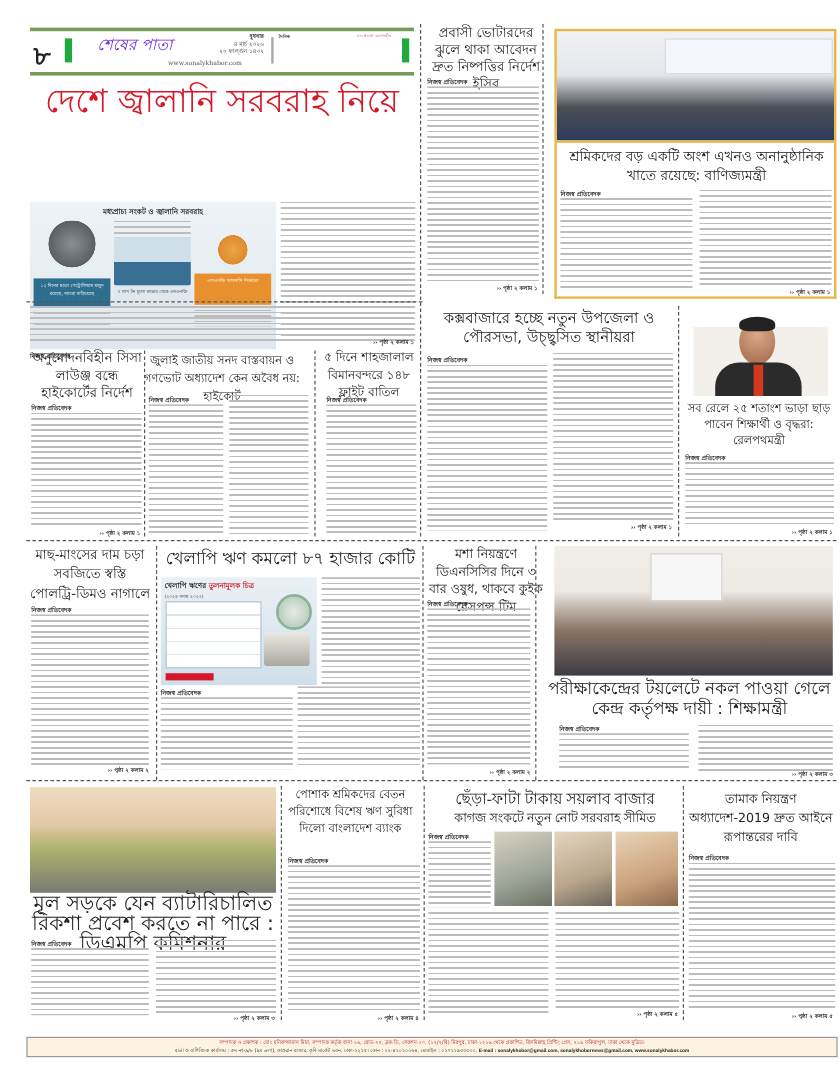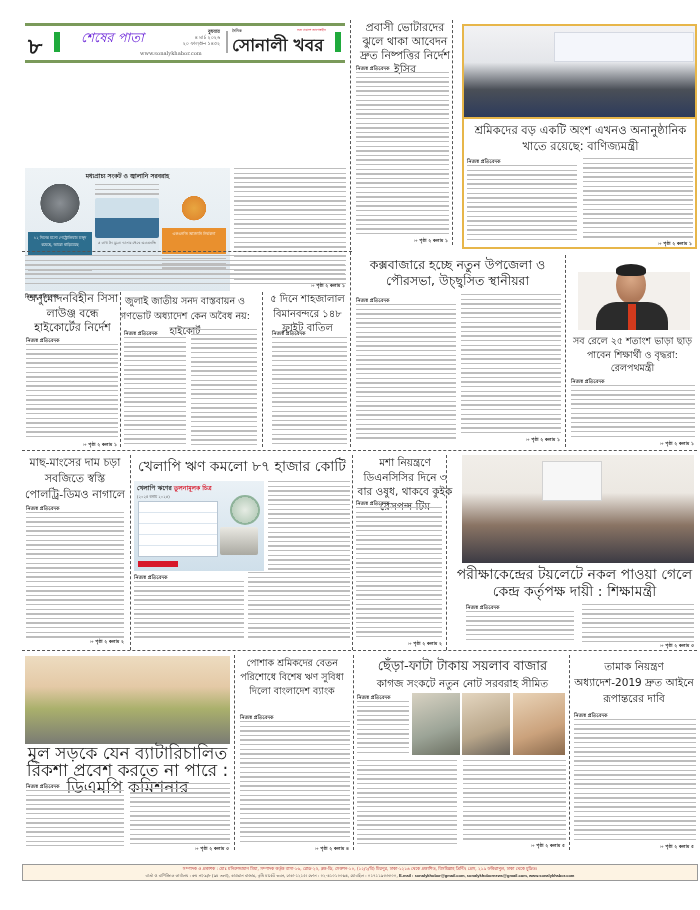--- a/index.html
+++ b/index.html
@@ -26,26 +26,26 @@
   <span class="abs" style="left:56px;top:2px;font-size:13px;color:#6d28d9;font-family:'DejaVu Serif',serif;font-style:italic;">শেষের পাতা</span>
   <div class="abs" style="left:145px;top:3px;width:50px;text-align:right;font-size:4.8px;line-height:6px;color:#333;">
     <div style="font-weight:bold;">বুধবার</div>
     <div>৪ মার্চ ২০২৬</div>
     <div>২০ ফাল্গুন ১৪৩২</div>
   </div>
   <span class="abs" style="left:115px;top:24px;font-size:5.2px;color:#555;font-family:'DejaVu Serif',serif;">www.sonalykhabor.com</span>
   <span class="abs" style="left:201px;top:5px;width:2px;height:22px;background:#aaa;"></span>
   <span class="abs" style="left:207px;top:2px;font-size:3.8px;color:#333;font-weight:bold;">দৈনিক</span>
   <span class="abs" style="left:272px;top:2px;font-size:3px;color:#d7182a;">সত্য প্রকাশে আপোষহীন</span>
-  <span class="abs" style="left:207px;top:6px;font-size:17px;font-weight:bold;color:#222;">সোনালী খবর</span>
   <span class="abs" style="left:310px;top:6px;width:6px;height:20px;background:#1faa3c;"></span>
 </div>
 <div class="abs bar-green" style="left:25px;top:60px;width:320px;height:3px;"></div>
 
 <div class="abs hl" style="left:20px;top:68px;width:330px;color:#d7182a;font-size:27px;line-height:33px;">
+  <div>দেশে জ্বালানি সরবরাহ নিয়ে</div>
 </div>
 
 <div class="abs" style="left:25px;top:168px;width:205px;height:123px;background:linear-gradient(180deg,#eef3f6,#dfe8ee);">
   <div style="font-size:6px;font-weight:bold;text-align:center;padding-top:3px;color:#222;">মধ্যপ্রাচ্য সংকট ও জ্বালানি সরবরাহ</div>
   <div class="abs" style="left:3px;top:16px;width:64px;height:100px;">
     <div style="height:48px;background:radial-gradient(circle at 50% 40%,#8a8f94 0,#5a5f63 45%,transparent 46%);"></div>
     <div style="background:#2d6e8e;color:#fff;font-size:3.8px;text-align:center;padding:3px 2px;height:24px;">১২ দিনের মতো পেট্রোলিয়াম মজুদ রয়েছে, আরো বাড়িয়েছে</div>
     <div class="lines" style="height:14px;margin-top:4px;"></div>
   </div>
   <div class="abs" style="left:70px;top:16px;width:64px;height:100px;">
@@ -174,21 +174,21 @@
 <div class="abs lines" style="left:130px;top:783px;width:100px;height:62px;"></div>
 <div class="abs cont" style="left:157px;top:845px;width:72px;">›› পৃষ্ঠা ২ কলাম ৩</div>
 <div class="abs dash-v" style="left:234px;top:655px;height:195px;"></div>
 
 <div class="abs hl" style="left:236px;top:656px;width:112px;font-size:9.5px;line-height:14px;">পোশাক শ্রমিকদের বেতন পরিশোধে বিশেষ ঋণ সুবিধা দিলো বাংলাদেশ ব্যাংক</div>
 <div class="abs byline" style="left:240px;top:714px;">নিজস্ব প্রতিবেদক</div>
 <div class="abs lines" style="left:240px;top:721px;width:110px;height:124px;"></div>
 <div class="abs cont" style="left:275px;top:845px;width:74px;">›› পৃষ্ঠা ২ কলাম ৪</div>
 <div class="abs dash-v" style="left:353px;top:655px;height:195px;"></div>
 
-<div class="abs hl" style="left:355px;top:656px;width:215px;">
+<div class="abs hl" style="left:355px;top:656px;width:215px;font-family:Liberation Serif, serif;">
   <div style="font-size:13px;line-height:19px;">ছেঁড়া-ফাটা টাকায় সয়লাব বাজার</div>
   <div style="font-size:10.5px;line-height:16px;">কাগজ সংকটে নতুন নোট সরবরাহ সীমিত</div>
 </div>
 <div class="abs byline" style="left:357px;top:694px;">নিজস্ব প্রতিবেদক</div>
 <div class="abs lines" style="left:357px;top:701px;width:52px;height:55px;"></div>
 <div class="abs" style="left:412px;top:693px;width:48px;height:62px;background:linear-gradient(160deg,#d8d2c2,#9ca497 60%,#6c7062);"></div>
 <div class="abs" style="left:462px;top:693px;width:48px;height:62px;background:linear-gradient(160deg,#e4d6c0,#b9a68a 60%,#6a645c);"></div>
 <div class="abs" style="left:513px;top:693px;width:52px;height:62px;background:linear-gradient(160deg,#e9d4b8,#cba27c 60%,#8a6a4d);"></div>
 <div class="abs lines" style="left:357px;top:760px;width:100px;height:86px;"></div>
 <div class="abs lines" style="left:463px;top:760px;width:103px;height:80px;"></div>

